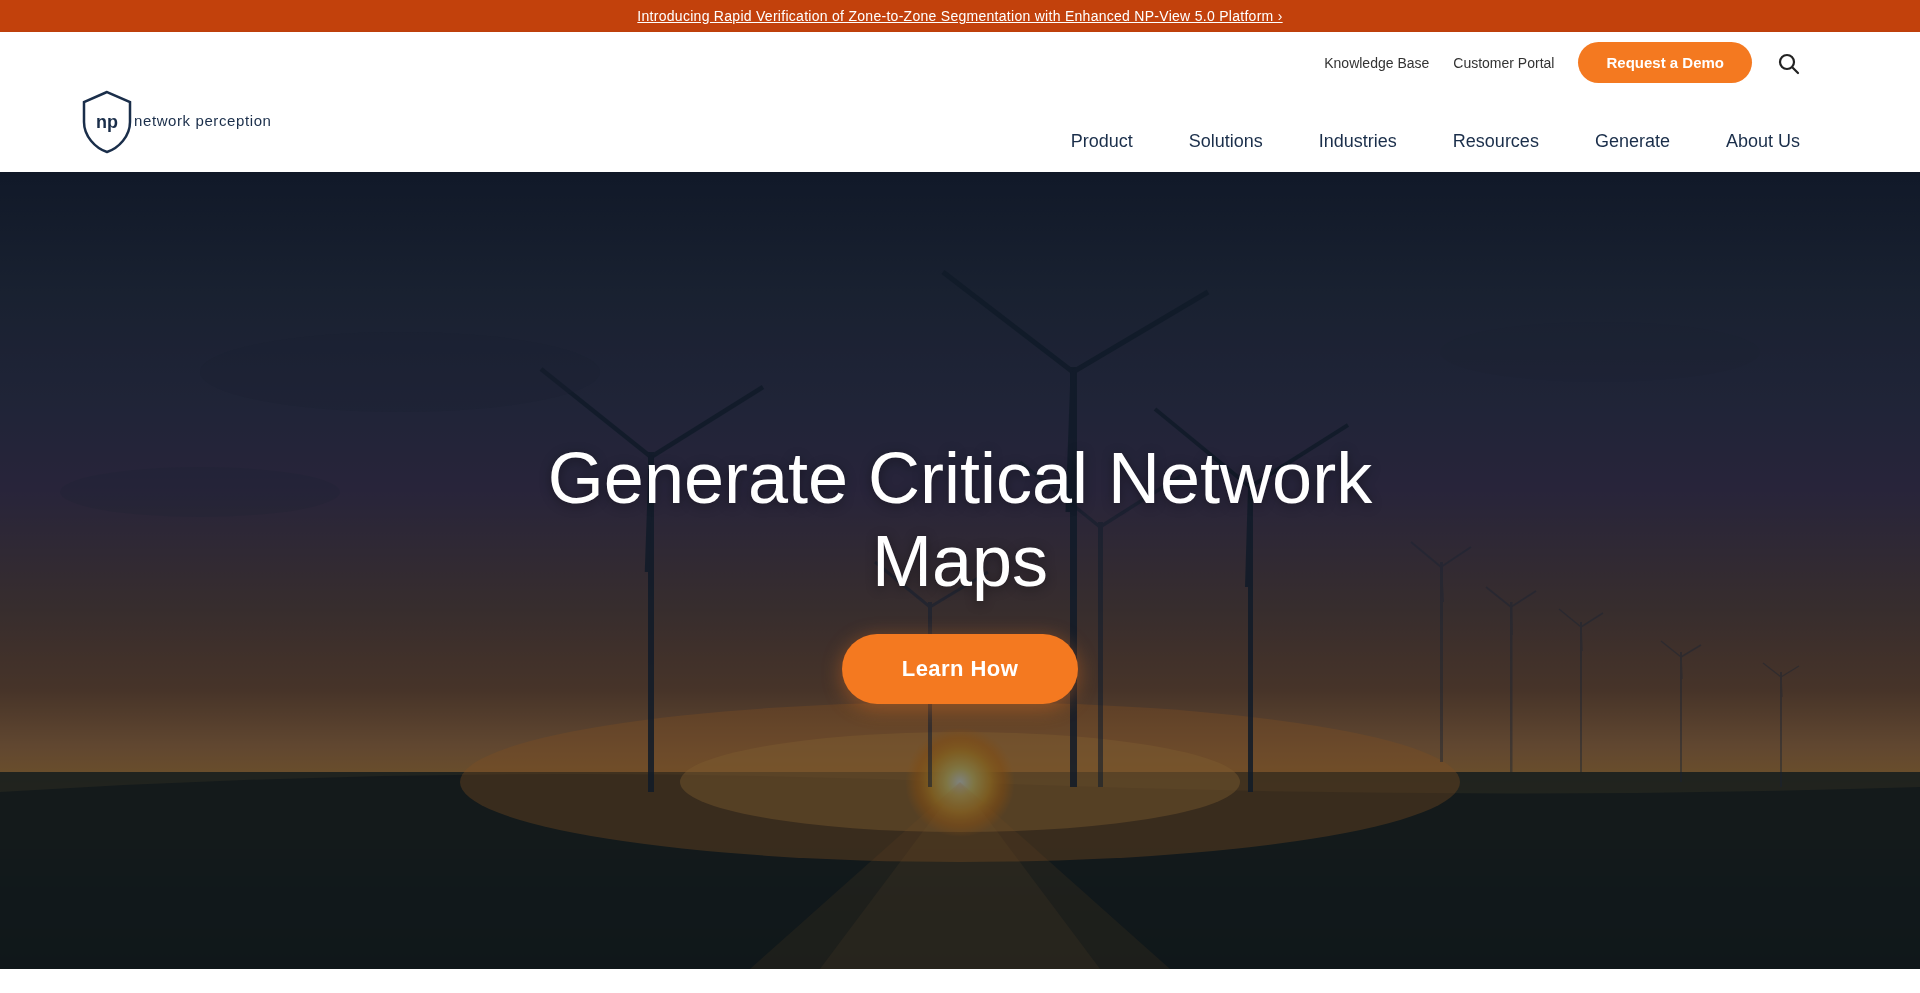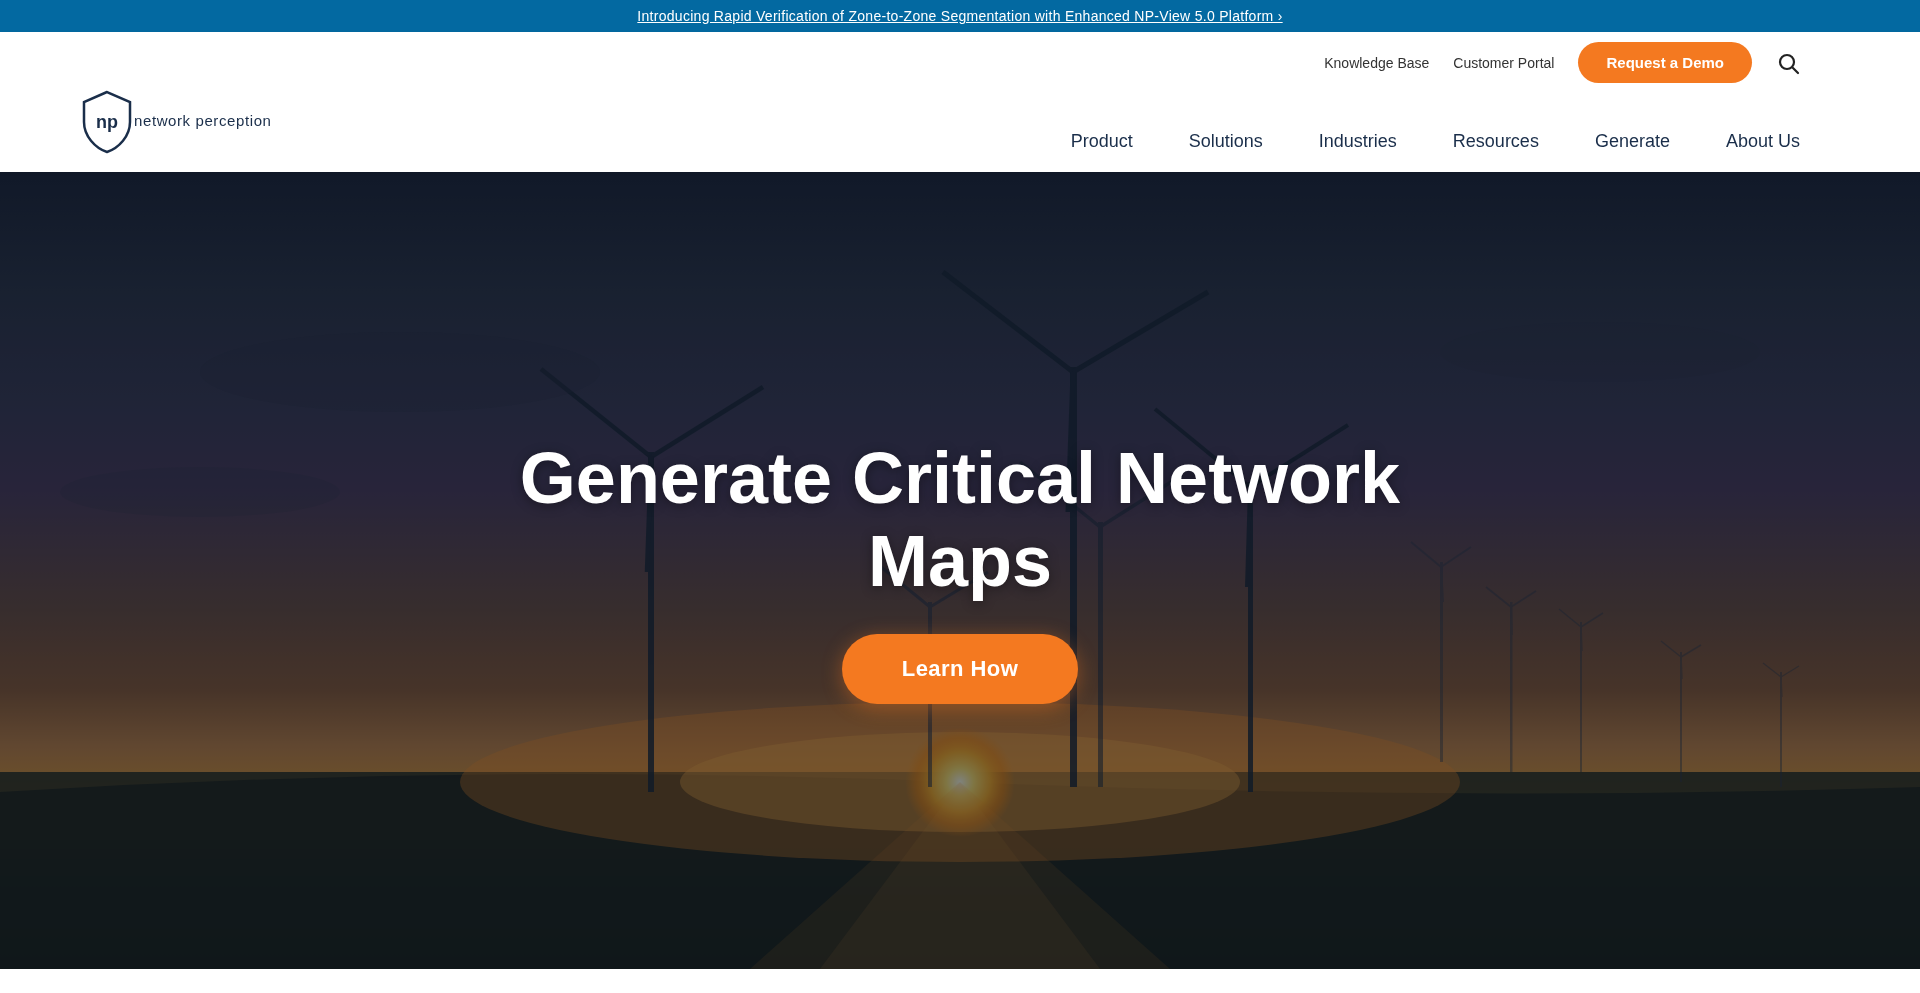--- a/index.html
+++ b/index.html
@@ -1,20 +1,20 @@
 <!DOCTYPE html>
 <html><head>
   <meta charset="utf-8">
   <style>
     * { margin: 0; padding: 0; box-sizing: border-box; }
     body { font-family: 'Arial', sans-serif; width: 1920px; overflow-x: hidden; }
 
     
     .top-banner {
-      background-color: #0369a1;
+      background-color: #c2410c;
       text-align: center;
       padding: 8px 0;
       font-size: 14px;
     }
     .top-banner a {
       color: #fff;
       text-decoration: underline;
       font-weight: 500;
       letter-spacing: 0.02em;
     }
@@ -155,21 +155,21 @@
 
     .hero-content {
       position: relative;
       z-index: 5;
       text-align: center;
       color: #fff;
       padding: 0 200px;
     }
     .hero-title {
       font-size: 72px;
-      font-weight: 700;
+      font-weight: 400;
       line-height: 1.15;
       color: #fff;
       margin-bottom: 32px;
       text-shadow: 0 2px 12px rgba(0,0,0,0.4);
       max-width: 900px;
     }
     .hero-cta {
       background: #f47920;
       color: #fff;
       border: none;

